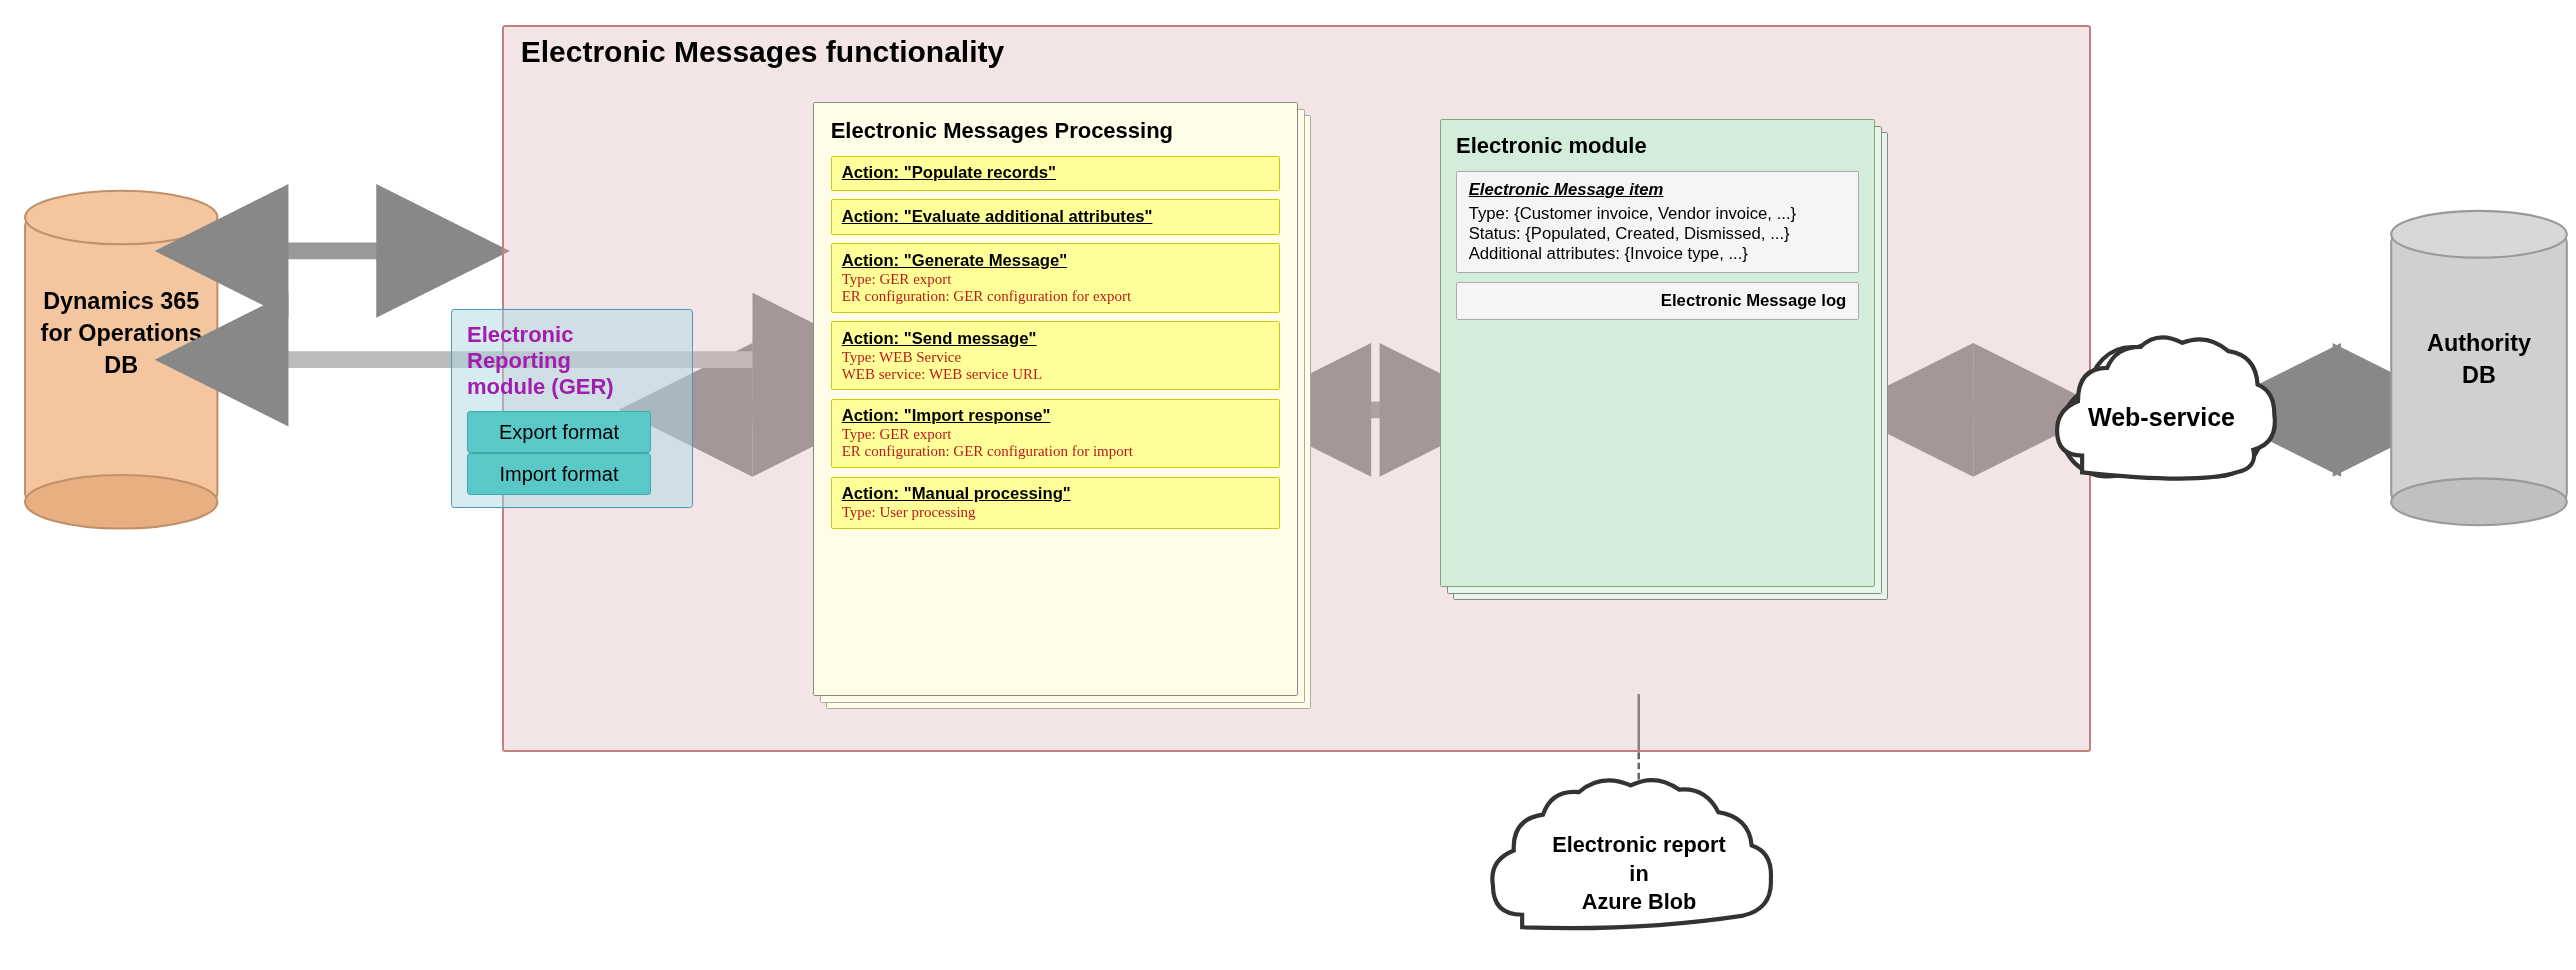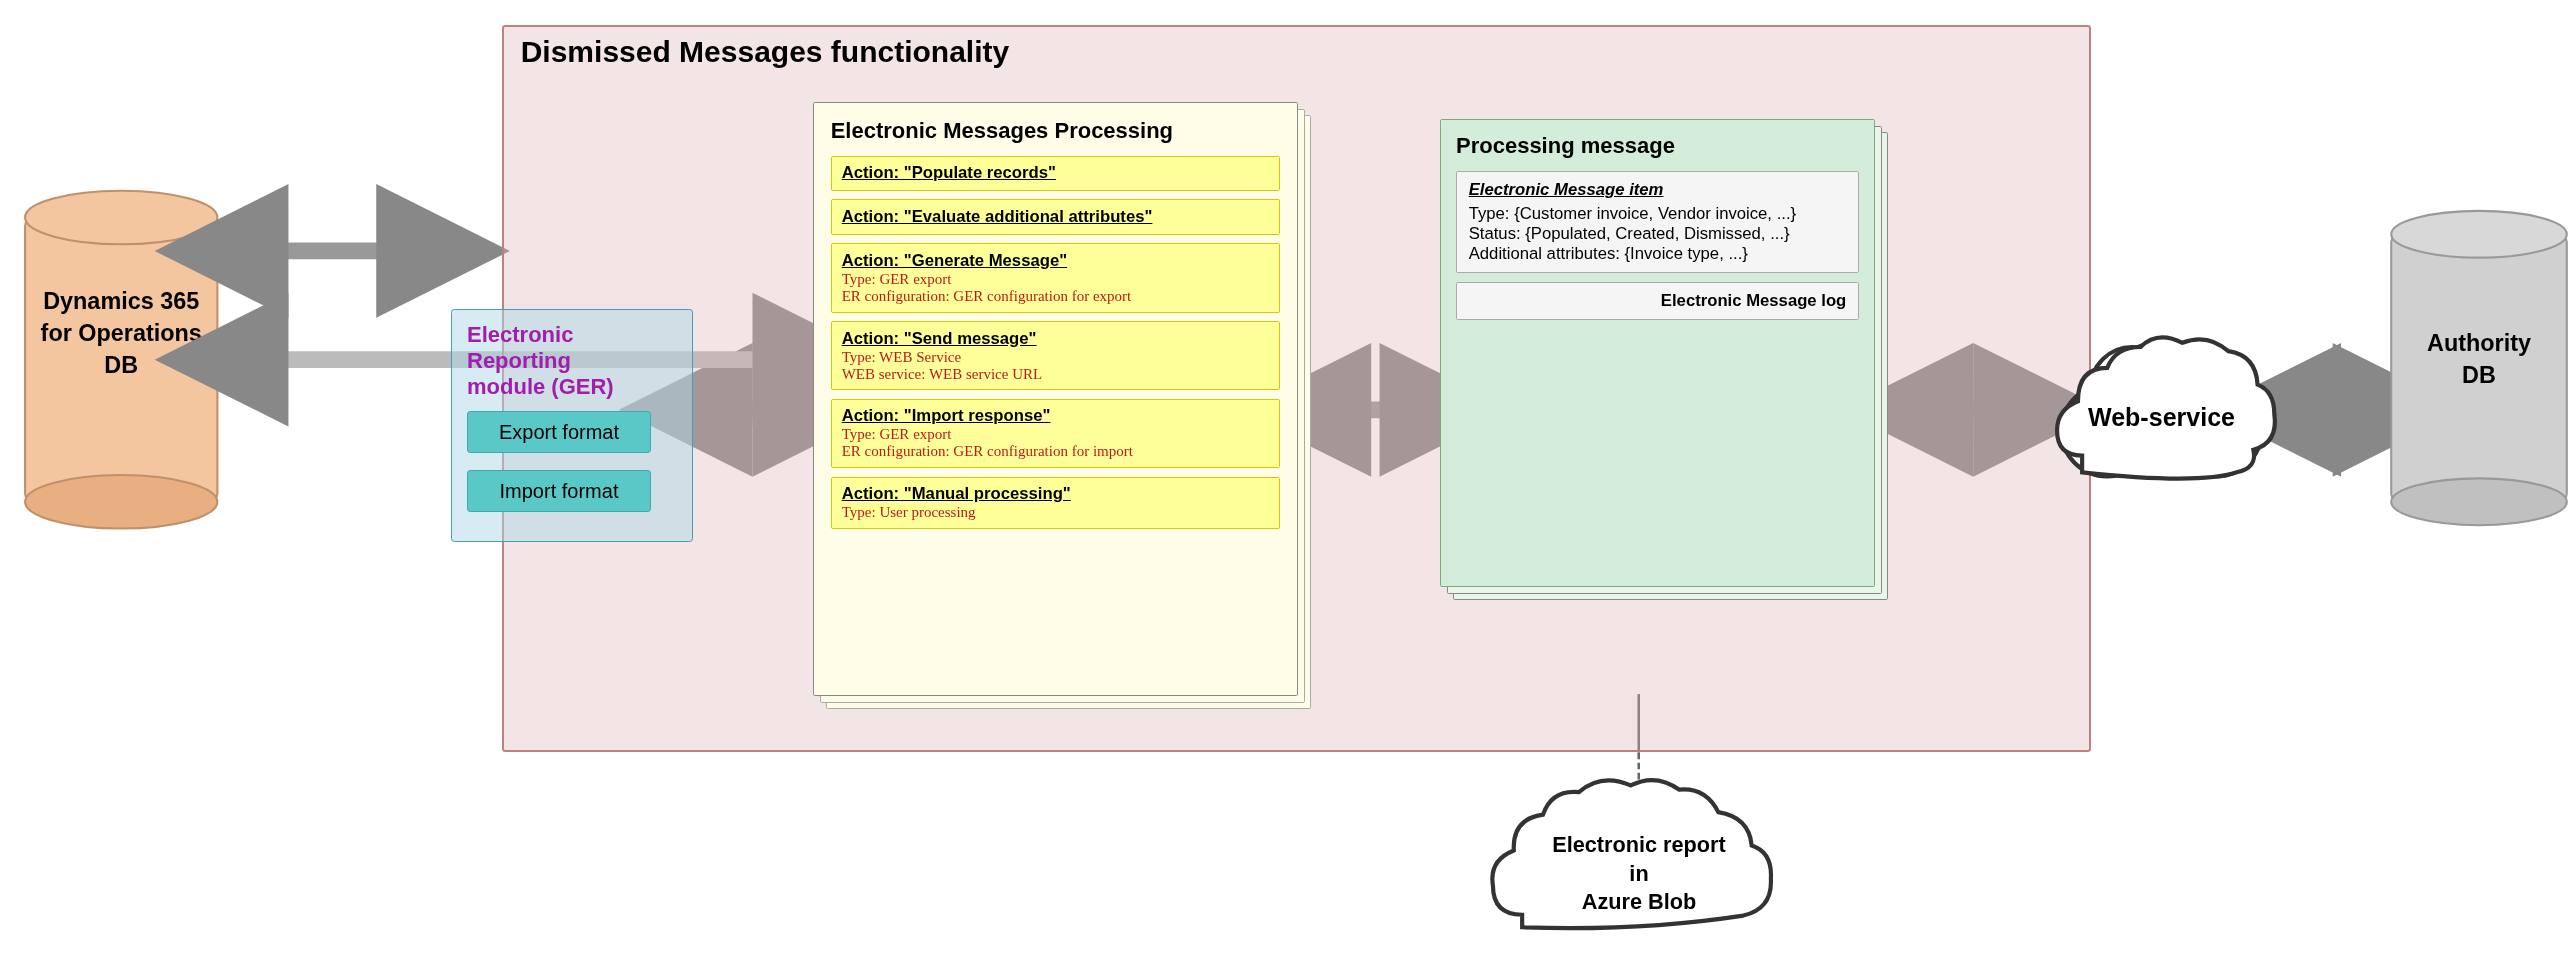--- a/index.html
+++ b/index.html
@@ -46,21 +46,21 @@
       color: #a21caf;
       margin-bottom: 11.7px;
     }
     .format-btn {
       background: #5bc8c8;
       border: 0.8px solid #3aabab;
       border-radius: 3.3px;
       padding: 8.4px 16.7px;
       font-size: 20px;
       color: #000;
-      margin-bottom: 17px;
+      margin-bottom: 0;
       display: block;
       width: 184px;
       text-align: center;
     }
 
     
     .processing-outer {
       position: absolute;
     }
     .paper-back2 {
@@ -216,21 +216,21 @@
       <rect x="2860" y="280" width="210" height="320" rx="10" fill="#d0d0d0" stroke="#999" stroke-width="2.5"></rect>
       <ellipse cx="2965" cy="280" rx="105" ry="28" fill="#d8d8d8" stroke="#999" stroke-width="2.5"></ellipse>
       <ellipse cx="2965" cy="600" rx="105" ry="28" fill="#c0c0c0" stroke="#999" stroke-width="2.5"></ellipse>
       <text x="2965" y="420" text-anchor="middle" font-family="Arial" font-size="28" font-weight="bold" fill="#000">Authority</text>
       <text x="2965" y="458" text-anchor="middle" font-family="Arial" font-size="28" font-weight="bold" fill="#000">DB</text>
     </g>
 
   </svg>
 
   <div class="main-box" style="left:502px; top:25px; width:1589px; height:727px;">
-    <div class="main-box-title">Dismissed Messages functionality</div>
+    <div class="main-box-title">Electronic Messages functionality</div>
 
     <div class="processing-outer" style="left:309px; top:75px;">
 
       <div class="paper-back2" style="left:13.4px; top:13.4px; width:485px; height:594px;"></div>
       <div class="paper-back1" style="left:6.7px; top:6.7px; width:485px; height:594px;"></div>
 
       <div class="paper-front" style="width:485px; min-height:594px;">
         <div class="paper-title">Electronic Messages Processing</div>
 
         <div class="action-item">
@@ -263,21 +263,21 @@
           <div class="action-line">Action: "Manual processing"</div>
           <div class="action-sub">Type: User processing</div>
         </div>
       </div>
     </div>
 
     <div class="em-outer" style="left:936px; top:92px;">
       <div class="em-paper-back2" style="left:13.4px; top:13.4px; width:435px; height:468px;"></div>
       <div class="em-paper-back1" style="left:6.7px; top:6.7px; width:435px; height:468px;"></div>
       <div class="em-paper-front" style="width:435px; min-height:468px;">
-        <div class="em-title">Processing message</div>
+        <div class="em-title">Electronic module</div>
 
         <div class="em-item-box">
           <div class="em-item-title">Electronic Message item</div>
           <div>Type: {Customer invoice, Vendor invoice, ...}</div>
           <div>Status: {Populated, Created, Dismissed, ...}</div>
           <div>Additional attributes: {Invoice type, ...}</div>
         </div>
 
         <div class="em-log-box">
           <div>Electronic Message log</div>

